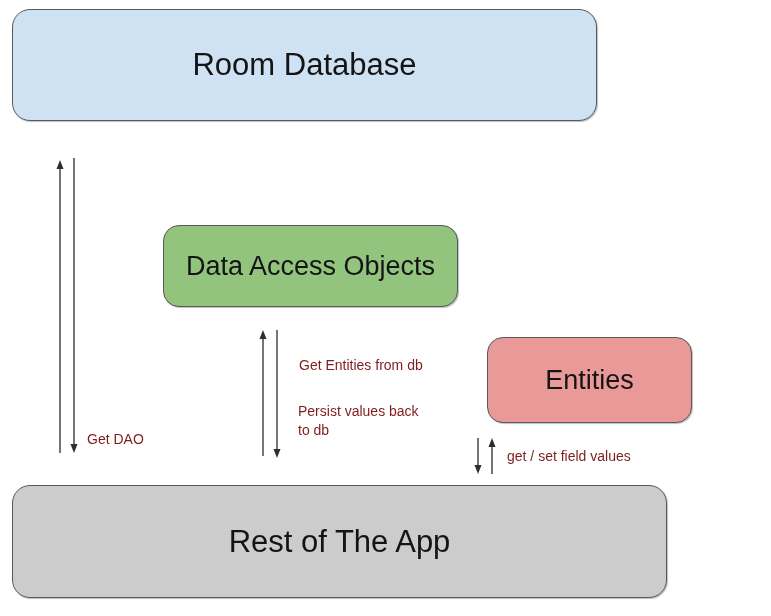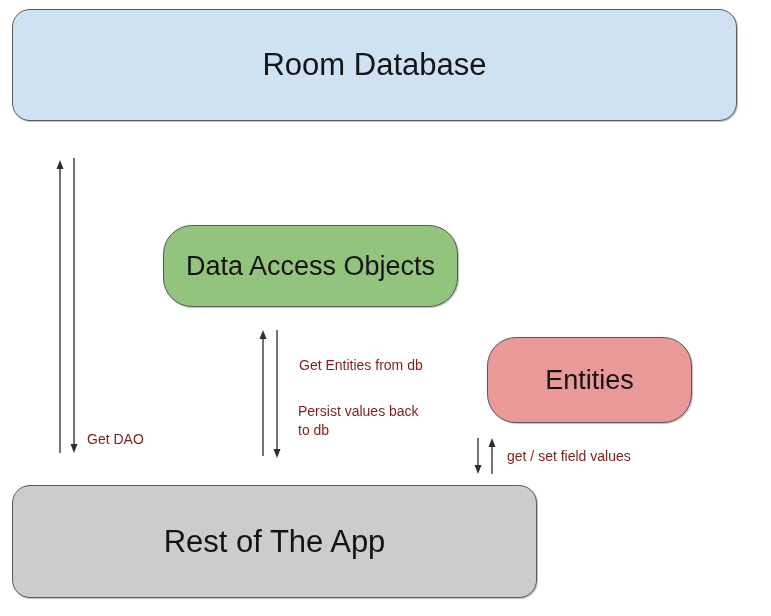--- a/index.html
+++ b/index.html
@@ -39,27 +39,27 @@
     border: 1.5px solid #595959;
     box-sizing: border-box;
     color: #141414;
     box-shadow: 1px 1px 1px rgba(0,0,0,0.25);
   }
   .node-big {
     border-radius: 18px;
     font-size: 31px;
   }
   .node-small {
-    border-radius: 29px;
+    border-radius: 16px;
     font-size: 27px;
   }
-  #node-room          { left: 12px;  top: 9px;   width: 725px; height: 112px; }
+  #node-room          { left: 12px;  top: 9px;   width: 585px; height: 112px; }
   #node-dao           { left: 163px; top: 225px; width: 295px; height: 82px;  }
   #node-entities      { left: 463px; top: 337px; width: 205px; height: 86px;  }
-  #node-rest          { left: 12px;  top: 485px; width: 525px; height: 113px; }
+  #node-rest          { left: 12px;  top: 485px; width: 655px; height: 113px; }
   .edge-label {
     position: absolute;
     font-size: 14px;
     line-height: 19px;
     color: #7f1d1d;
     white-space: nowrap;
   }
   #label-get-dao      { left: 87px;  top: 430px; }
   #label-get-entities { left: 299px; top: 356px; }
   #label-persist      { left: 298px; top: 402px; width: 125px; white-space: normal; }

